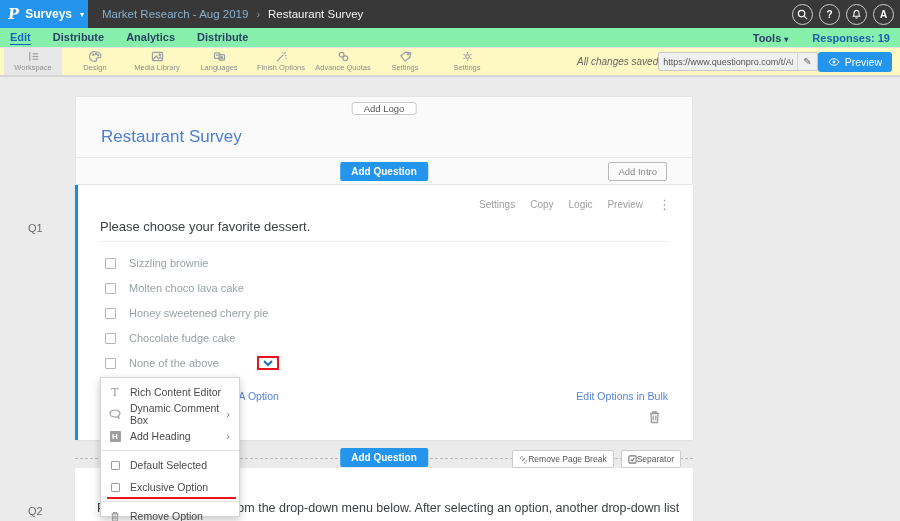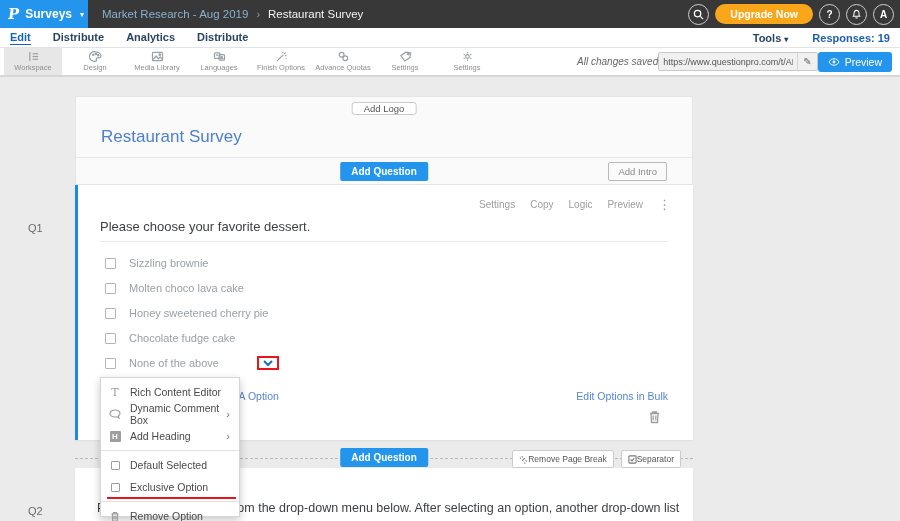--- a/index.html
+++ b/index.html
@@ -14,31 +14,31 @@
   .logo-caret { color:#fff; font-size:8px; margin-left:2px; }
   .crumbs { display:flex; align-items:center; gap:8px; margin-left:14px; font-size:11.5px; }
   .crumb-a { color:#8ab0cd; cursor:pointer; }
   .crumb-sep { color:#9a9a9a; font-size:11px; }
   .crumb-b { color:#f2f2f2; }
   .hdr-right { position:absolute; right:6px; top:0; height:28px; display:flex; align-items:center; gap:6px; }
   .circ { width:21px; height:21px; border-radius:50%; border:1.5px solid #cfcfcf; display:flex; align-items:center; justify-content:center; color:#fff; font-size:10px; font-weight:bold; cursor:pointer; background:transparent; }
   .upgrade { background:#faa61a; color:#fff; font-size:10.5px; font-weight:bold; border:none; border-radius:11px; padding:4px 15px; cursor:pointer; }
 
   
-  .subnav { position:absolute; left:0; top:28px; width:900px; height:20px; background:#ffffff; border-bottom:1px solid #e3e3e3; display:flex; align-items:center; font-size:11px; }
+  .subnav { position:absolute; left:0; top:28px; width:900px; height:20px; background:#86efac; border-bottom:1px solid #e3e3e3; display:flex; align-items:center; font-size:11px; }
   .tab { margin-left:22px; color:#2a4365; font-weight:bold; cursor:pointer; padding-bottom:1px; }
   .tab:first-child { margin-left:10px; }
   .tab.active { color:#1565c0; border-bottom:1px solid #1565c0; }
   .subnav-right { position:absolute; right:10px; display:flex; align-items:center; gap:24px; }
   .tools { color:#2a4365; font-weight:bold; cursor:pointer; }
   .tools .dd { font-size:8px; }
   .responses { color:#1d5fae; font-weight:bold; }
 
   
-  .toolbar { position:absolute; left:0; top:48px; width:900px; height:29px; background:#ffffff; border-bottom:2px solid #d6d6d6; display:flex; align-items:stretch; }
+  .toolbar { position:absolute; left:0; top:48px; width:900px; height:29px; background:#fef9c3; border-bottom:2px solid #d6d6d6; display:flex; align-items:stretch; }
   .tool { width:58px; display:flex; flex-direction:column; align-items:center; justify-content:center; gap:1px; cursor:pointer; margin-left:4px; }
   .tool.active { background:#e7e7e7; }
   .tool svg { stroke:#9aa0a6; fill:none; stroke-width:1.3; }
   .tool-label { font-size:7.5px; color:#8f8f8f; white-space:nowrap; }
   .tb-right { position:absolute; right:8px; top:0; height:27px; display:flex; align-items:center; gap:0; }
   .saved { font-size:10px; font-style:italic; color:#666; }
   .url-wrap { display:flex; align-items:center; background:#f0f0f0; border:1px solid #c9c9c9; border-radius:2px; height:19px; }
   .url-input { width:138px; border:none; background:transparent; font-size:9px; color:#555; padding:0 4px; font-family:"Liberation Sans", sans-serif; }
   .pencil { font-size:10px; color:#666; padding:0 5px; border-left:1px solid #d5d5d5; cursor:pointer; height:100%; display:flex; align-items:center; }
   .preview-btn { background:#2395ec; color:#fff; border:none; border-radius:3px; font-size:10.5px; padding:4px 10px; display:flex; align-items:center; gap:5px; cursor:pointer; }
@@ -112,21 +112,20 @@
       <span class="crumb-sep">›</span>
       <span class="crumb-b">Restaurant Survey</span>
     </div>
     <div class="hdr-right">
       <div class="circ">
         <svg width="11" height="11" viewBox="0 0 12 12">
             <circle cx="5" cy="5" r="3.5" stroke="#fff" fill="none" stroke-width="1.4"></circle>
             <line x1="8" y1="8" x2="11" y2="11" stroke="#fff" stroke-width="1.4"></line>
           </svg>
       </div>
-      <button class="upgrade">Upgrade Now</button>
       <div class="circ">?</div>
       <div class="circ">
         <svg width="11" height="11" viewBox="0 0 12 12">
             <path d="M6 1.5 C3.8 1.5 3.3 3.2 3.3 5 C3.3 7 2.5 8 2.5 8 L9.5 8 C9.5 8 8.7 7 8.7 5 C8.7 3.2 8.2 1.5 6 1.5 Z" stroke="#fff" fill="none" stroke-width="1.1"></path>
             <path d="M5 9.3 a1.1 1.1 0 0 0 2 0" stroke="#fff" fill="none" stroke-width="1.1"></path>
           </svg>
       </div>
       <div class="circ">A</div>
     </div>
   </div>

